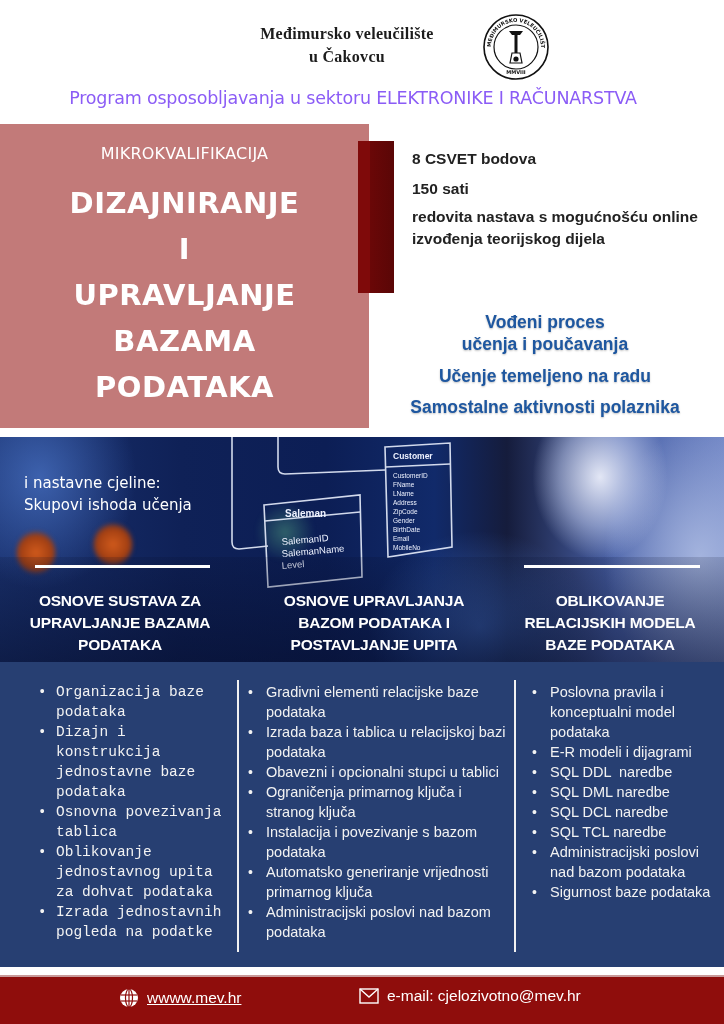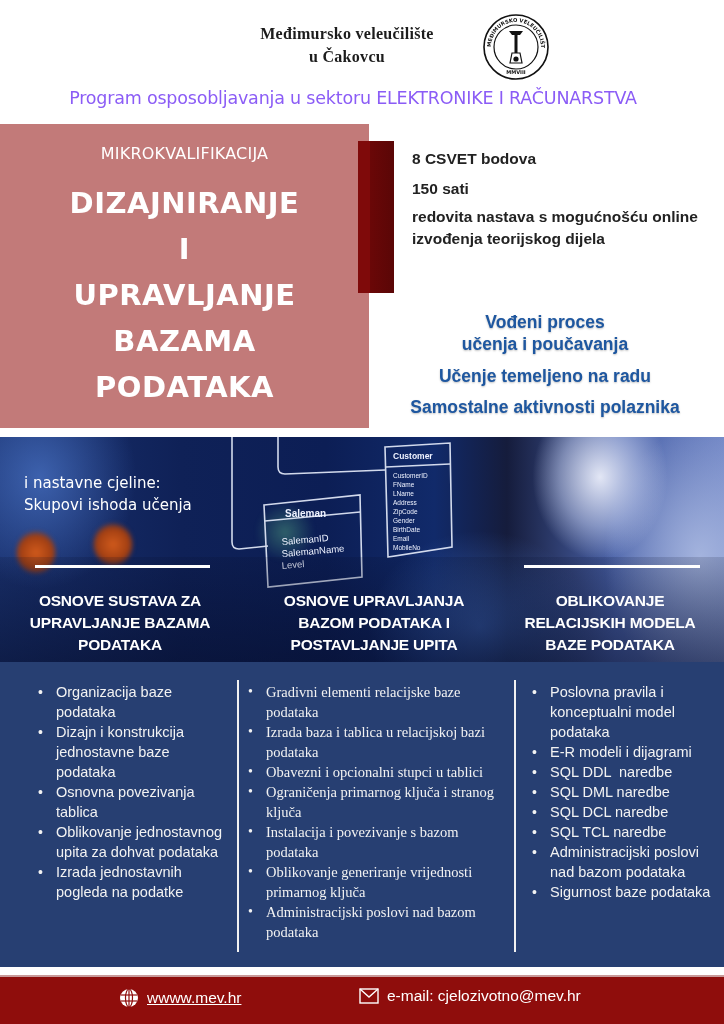--- a/index.html
+++ b/index.html
@@ -91,22 +91,22 @@
   
   .list-panel { position: absolute; left: 0; top: 662px; width: 724px; height: 305px; background: #273f72; }
   .vsep { position: absolute; top: 18px; width: 2px; height: 272px; background: #f1f1f1; }
   .vsep.s1 { left: 237px; }
   .vsep.s2 { left: 514px; }
 
   .col-list { position: absolute; top: 20px; list-style: none; color: #f2f2f2;
     font-family: "Liberation Sans", sans-serif; font-size: 14.5px; line-height: 20px; }
   .col-list li { position: relative; padding-left: 20px; }
   .col-list li::before { content: "\2022"; position: absolute; left: 2px; top: 0; font-size: 14px; }
-  .col-list.l1 { left: 36px; width: 190px; }
-  .col-list.l2 { left: 246px; width: 265px; font-family: Liberation Serif, serif; }
+  .col-list.l1 { left: 36px; width: 190px; font-family: Liberation Mono, monospace; }
+  .col-list.l2 { left: 246px; width: 265px; }
   .col-list.l3 { left: 530px; width: 185px; }
 
   
   .footer { position: absolute; left: 0; top: 977px; width: 724px; height: 52px; background: #8f0d0c; color: #ffffff;
     font-family: "Liberation Sans", sans-serif; font-size: 15.5px; }
   .footer-divider { position: absolute; left: 0; top: 975px; width: 724px; height: 2px; background: #c89a9a; }
   .web-link { position: absolute; left: 119px; top: 11px; display: flex; align-items: center; }
   .web-link .globe { width: 20px; height: 20px; margin-right: 8px; }
   .web-link a { color: #ffffff; text-decoration: underline; }
   .mail-link { position: absolute; left: 359px; top: 10px; display: flex; align-items: center; }
@@ -235,21 +235,21 @@
     <li>Oblikovanje jednostavnog upita za dohvat podataka</li>
     <li>Izrada jednostavnih pogleda na podatke</li>
   </ul>
 
   <ul class="col-list l2">
     <li>Gradivni elementi relacijske baze podataka</li>
     <li>Izrada baza i tablica u relacijskoj bazi podataka</li>
     <li>Obavezni i opcionalni stupci u tablici</li>
     <li>Ograničenja primarnog ključa i stranog ključa</li>
     <li>Instalacija i povezivanje s bazom podataka</li>
-    <li>Oblikovanje generiranje vrijednosti primarnog ključa</li>
+    <li>Automatsko generiranje vrijednosti primarnog ključa</li>
     <li>Administracijski poslovi nad bazom podataka</li>
   </ul>
 
   <ul class="col-list l3">
     <li>Poslovna pravila i konceptualni model podataka</li>
     <li>E-R modeli i dijagrami</li>
     <li style="white-space: pre;">SQL DDL  naredbe</li>
     <li>SQL DML naredbe</li>
     <li>SQL DCL naredbe</li>
     <li>SQL TCL naredbe</li>

